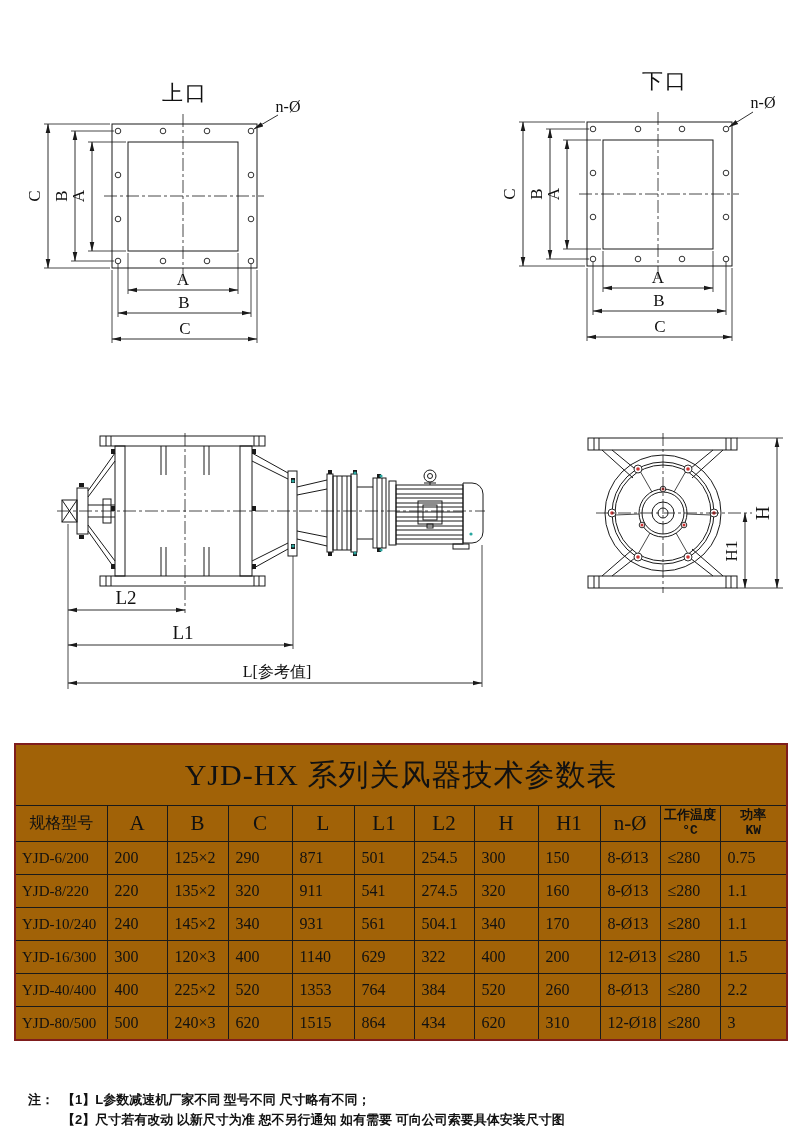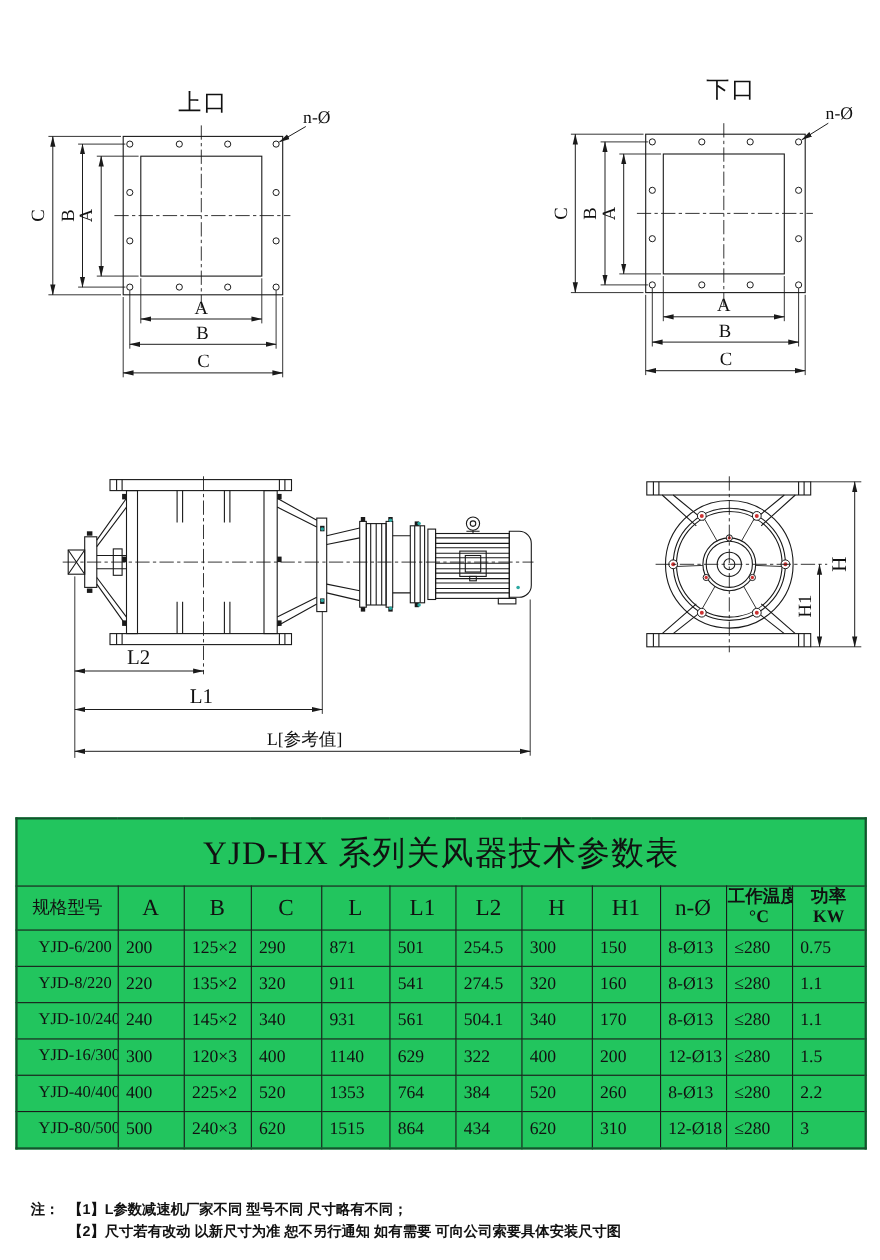--- a/index.html
+++ b/index.html
@@ -17,30 +17,30 @@
   svg .rd{fill:#cc3333;stroke:none;}
   svg .tl{fill:#2aa7a0;stroke:none;}
   svg .bolt{stroke:#1a1a1a;stroke-width:0.9;fill:#fff;}
   svg text{fill:#111;font-family:"Liberation Serif","DejaVu Serif",serif;}
   svg .dimlbl{font-size:17px;}
   svg .dimlbl-lg{font-size:19px;}
   svg .ttl{font-size:21px;letter-spacing:2px;}
   svg .nref{font-size:16px;}
   svg .lref{font-size:16px;}
   
-  #spec-table{border-collapse:collapse;border:2px solid #14532d;table-layout:fixed;width:772px;background:#22c55e;}
+  #spec-table{border-collapse:collapse;border:2px solid #7f1d1d;table-layout:fixed;width:772px;background:#a16207;}
   #spec-table th,#spec-table td{border:1px solid #1a1a1a;overflow:hidden;white-space:nowrap;vertical-align:middle;}
   #spec-table .title-row th{height:58px;font-size:30px;font-weight:normal;text-align:center;letter-spacing:1px;}
   #spec-table .head-row th{height:33px;text-align:center;font-weight:normal;}
   #spec-table .head-row th.model-h{font-size:16px;font-weight:normal;}
   #spec-table .head-row th.letter-h{font-size:21px;}
-  #spec-table .head-row th.two-line{font-size:16px;font-weight:bold;line-height:1.15;}
+  #spec-table .head-row th.two-line{font-size:13px;font-weight:bold;line-height:1.15;font-family:Liberation Mono, monospace;}
   #spec-table .head-row th.two-line .sub{display:block;font-weight:bold;}
   #spec-table tbody td{height:30px;font-size:16px;text-align:left;padding-left:7px;}
-  #spec-table tbody td:first-child{font-size:15px;padding-left:19px;}
+  #spec-table tbody td:first-child{font-size:15px;padding-left:6px;}
   
   #notes{position:absolute;left:28px;top:1042px;display:flex;font-size:13px;font-weight:bold;line-height:20px;
          font-family:"Liberation Sans","DejaVu Sans",sans-serif;color:#111;}
   #notes .prefix{margin-right:8px;}
   #artifact-tick{position:absolute;left:389px;top:1139px;width:2px;height:6px;background:#1a1a1a;}
 </style>
 </head>
 <body>
 
 <div id="page">

